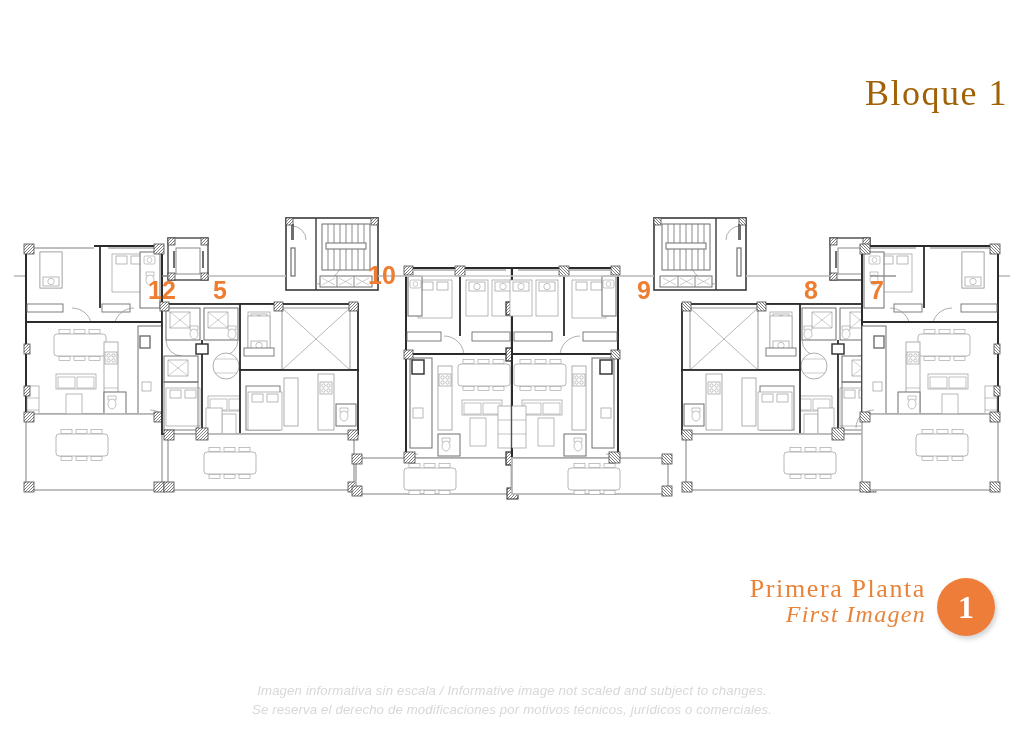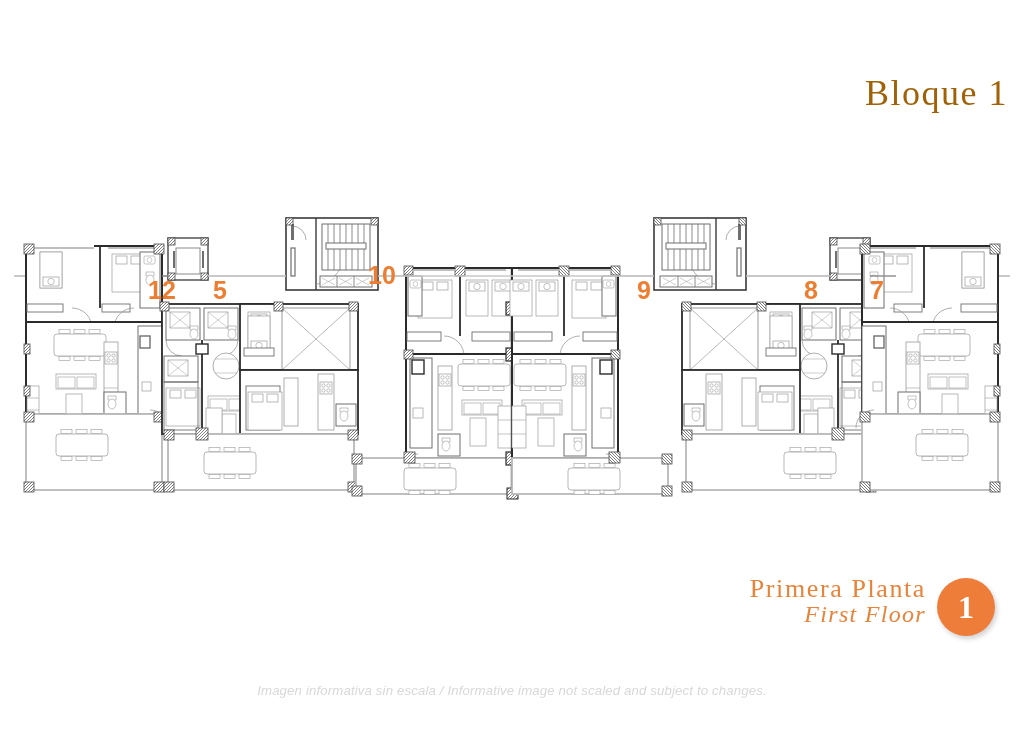--- a/index.html
+++ b/index.html
@@ -759,21 +759,22 @@
     <div class="unit-num" style="left:148px; top:82px;">12</div>
     <div class="unit-num" style="left:213px; top:82px;">5</div>
     <div class="unit-num" style="left:368px; top:67px;">10</div>
     <div class="unit-num" style="left:637px; top:82px;">9</div>
     <div class="unit-num" style="left:804px; top:82px;">8</div>
     <div class="unit-num" style="left:870px; top:82px;">7</div>
   </div>
 
   <div id="floor-caption">
     <div class="es">Primera Planta</div>
-    <div class="en">First Floor</div>
+    <div class="en">First Imagen</div>
   </div>
   <div id="floor-badge">1</div>
 
   <div id="disclaimer">
     <div>Imagen informativa sin escala /  Informative image not scaled and subject to changes.</div>
+    <div>Se reserva el derecho de modificaciones por motivos técnicos, jurídicos o comerciales.</div>
   </div>
 
 </div>
 
 </body></html>

